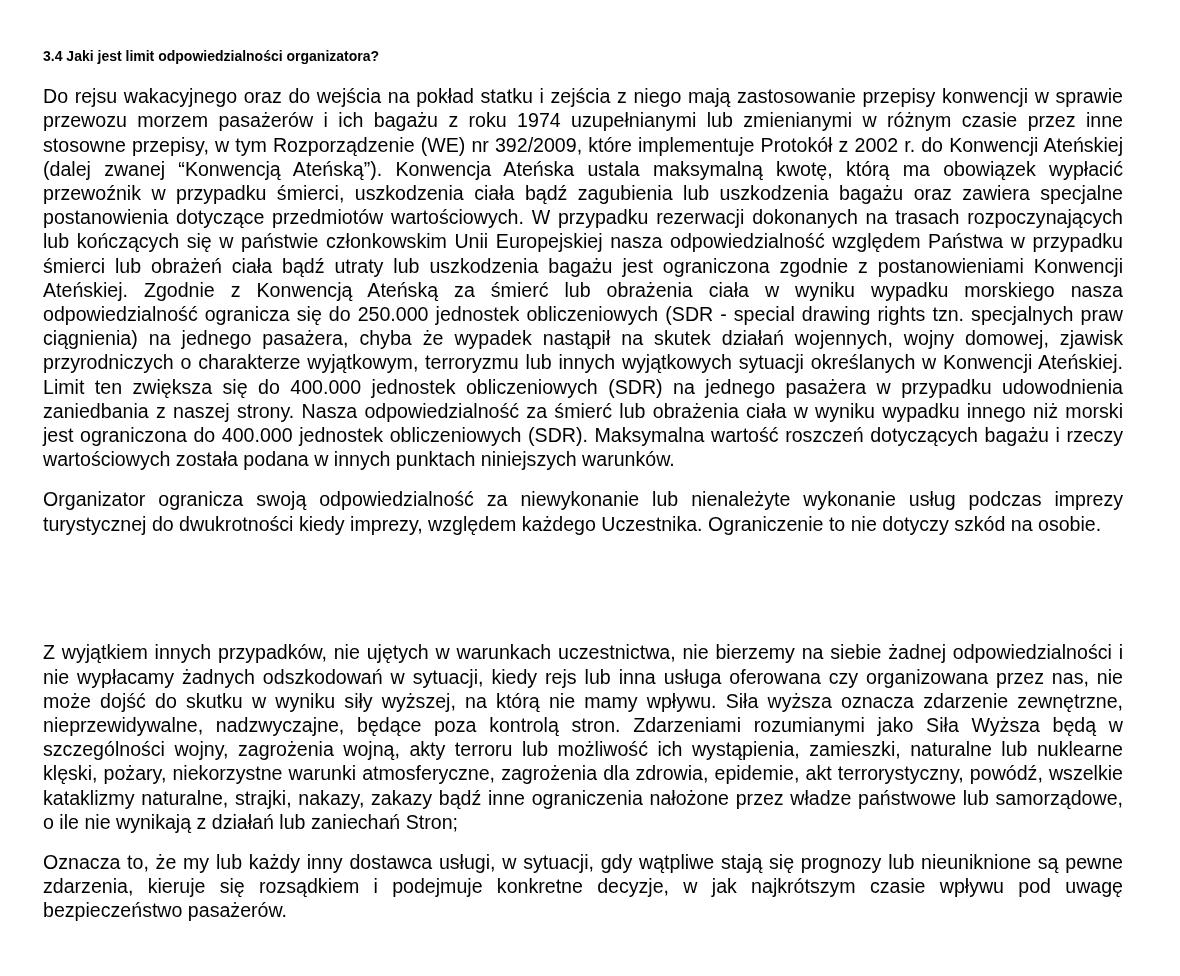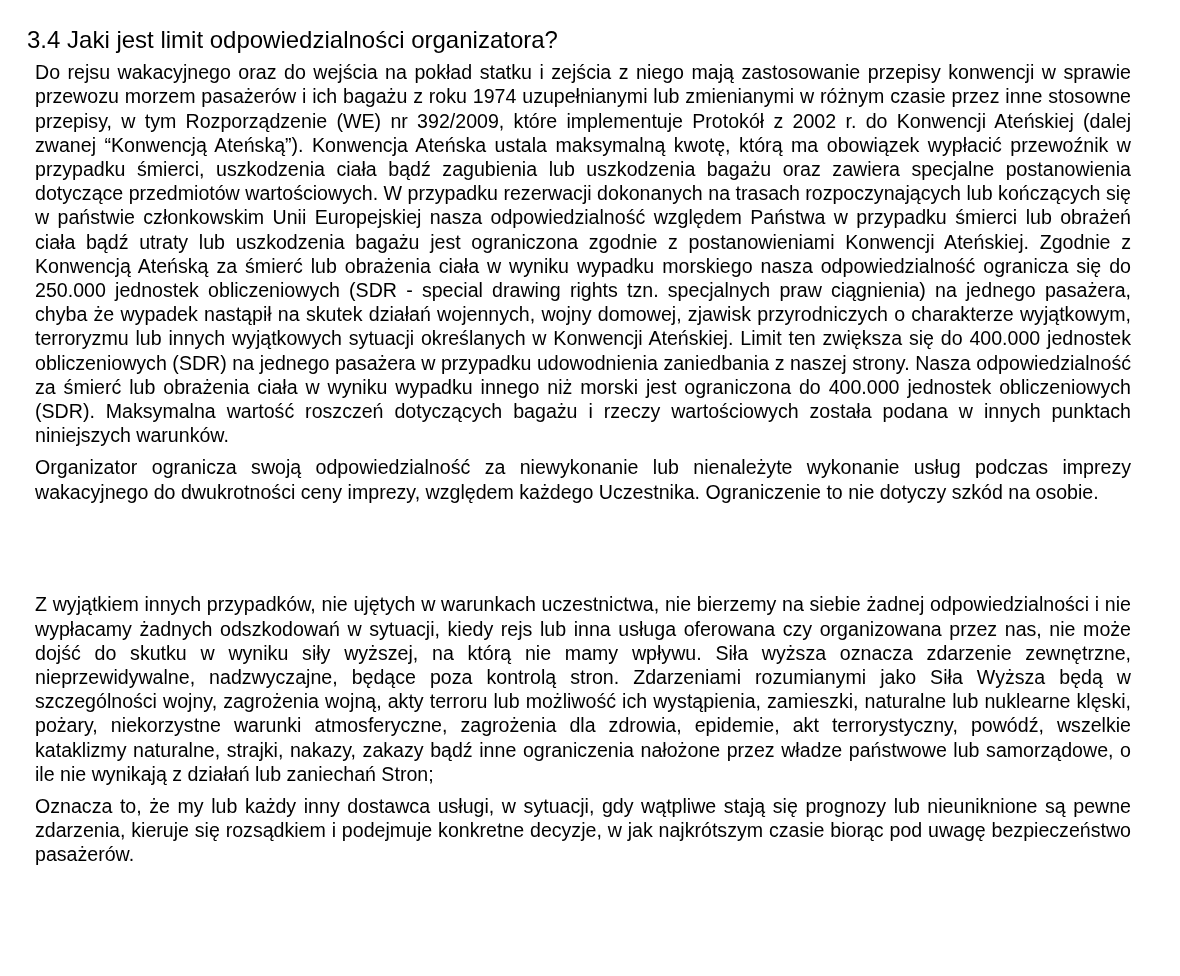--- a/index.html
+++ b/index.html
@@ -15,45 +15,45 @@
       font-family: "Liberation Sans", sans-serif;
       color: #000000;
     }
     .page {
       position: absolute;
       left: 27px;
       top: 28px;
       width: 1112px;
     }
     .heading {
-      font-weight: normal;
-      font-size: 24px;
+      font-weight: bold;
+      font-size: 14px;
       line-height: 24.2px;
-      margin: 0;
+      margin: 16px;
     }
     .para {
       font-size: 19.6px;
       line-height: 24.2px;
-      margin: 8px;
+      margin: 16px;
       text-align: justify;
       text-align-last: left;
     }
     .gap-large { height: 48.4px; }
     .gap-medium { height: 24.2px; }
   </style>
 </head>
 <body>
 
 <div class="page">
   <section>
     <h2 class="heading">3.4 Jaki jest limit odpowiedzialności organizatora?</h2>
     <p class="para">Do rejsu wakacyjnego oraz do wejścia na pokład statku i zejścia z niego mają zastosowanie przepisy konwencji w sprawie przewozu morzem pasażerów i ich bagażu z roku 1974 uzupełnianymi lub zmienianymi w różnym czasie przez inne stosowne przepisy, w tym Rozporządzenie (WE) nr 392/2009, które implementuje Protokół z 2002 r. do Konwencji Ateńskiej (dalej zwanej “Konwencją Ateńską”). Konwencja Ateńska ustala maksymalną kwotę, którą ma obowiązek wypłacić przewoźnik w przypadku śmierci, uszkodzenia ciała bądź zagubienia lub uszkodzenia bagażu oraz zawiera specjalne postanowienia dotyczące przedmiotów wartościowych. W przypadku rezerwacji dokonanych na trasach rozpoczynających lub kończących się w państwie członkowskim Unii Europejskiej nasza odpowiedzialność względem Państwa w przypadku śmierci lub obrażeń ciała bądź utraty lub uszkodzenia bagażu jest ograniczona zgodnie z postanowieniami Konwencji Ateńskiej. Zgodnie z Konwencją Ateńską za śmierć lub obrażenia ciała w wyniku wypadku morskiego nasza odpowiedzialność ogranicza się do 250.000 jednostek obliczeniowych (SDR - special drawing rights tzn. specjalnych praw ciągnienia) na jednego pasażera, chyba że wypadek nastąpił na skutek działań wojennych, wojny domowej, zjawisk przyrodniczych o charakterze wyjątkowym, terroryzmu lub innych wyjątkowych sytuacji określanych w Konwencji Ateńskiej. Limit ten zwiększa się do 400.000 jednostek obliczeniowych (SDR) na jednego pasażera w przypadku udowodnienia zaniedbania z naszej strony. Nasza odpowiedzialność za śmierć lub obrażenia ciała w wyniku wypadku innego niż morski jest ograniczona do 400.000 jednostek obliczeniowych (SDR). Maksymalna wartość roszczeń dotyczących bagażu i rzeczy wartościowych została podana w innych punktach niniejszych warunków.</p>
-    <p class="para">Organizator ogranicza swoją odpowiedzialność za niewykonanie lub nienależyte wykonanie usług podczas imprezy wakacyjnego do dwukrotności ceny imprezy, względem każdego Uczestnika. Ograniczenie to nie dotyczy szkód na osobie.</p>
+    <p class="para">Organizator ogranicza swoją odpowiedzialność za niewykonanie lub nienależyte wykonanie usług podczas imprezy turystycznej do dwukrotności kiedy imprezy, względem każdego Uczestnika. Ograniczenie to nie dotyczy szkód na osobie.</p>
   </section>
 
   <div class="gap-large"></div>
 
   <section>
     <div class="gap-medium"></div>
     <p class="para">Z wyjątkiem innych przypadków, nie ujętych w warunkach uczestnictwa, nie bierzemy na siebie żadnej odpowiedzialności i nie wypłacamy żadnych odszkodowań w sytuacji, kiedy rejs lub inna usługa oferowana czy organizowana przez nas, nie może dojść do skutku w wyniku siły wyższej, na którą nie mamy wpływu. Siła wyższa oznacza zdarzenie zewnętrzne, nieprzewidywalne, nadzwyczajne, będące poza kontrolą stron. Zdarzeniami rozumianymi jako Siła Wyższa będą w szczególności wojny, zagrożenia wojną, akty terroru lub możliwość ich wystąpienia, zamieszki, naturalne lub nuklearne klęski, pożary, niekorzystne warunki atmosferyczne, zagrożenia dla zdrowia, epidemie, akt terrorystyczny, powódź, wszelkie kataklizmy naturalne, strajki, nakazy, zakazy bądź inne ograniczenia nałożone przez władze państwowe lub samorządowe, o ile nie wynikają z działań lub zaniechań Stron;</p>
-    <p class="para">Oznacza to, że my lub każdy inny dostawca usługi, w sytuacji, gdy wątpliwe stają się prognozy lub nieuniknione są pewne zdarzenia, kieruje się rozsądkiem i podejmuje konkretne decyzje, w jak najkrótszym czasie biorąc pod uwagę bezpieczeństwo pasażerów.</p>
+    <p class="para">Oznacza to, że my lub każdy inny dostawca usługi, w sytuacji, gdy wątpliwe stają się prognozy lub nieuniknione są pewne zdarzenia, kieruje się rozsądkiem i podejmuje konkretne decyzje, w jak najkrótszym czasie wpływu pod uwagę bezpieczeństwo pasażerów.</p>
   </section>
 </div>
 
 </body></html>

